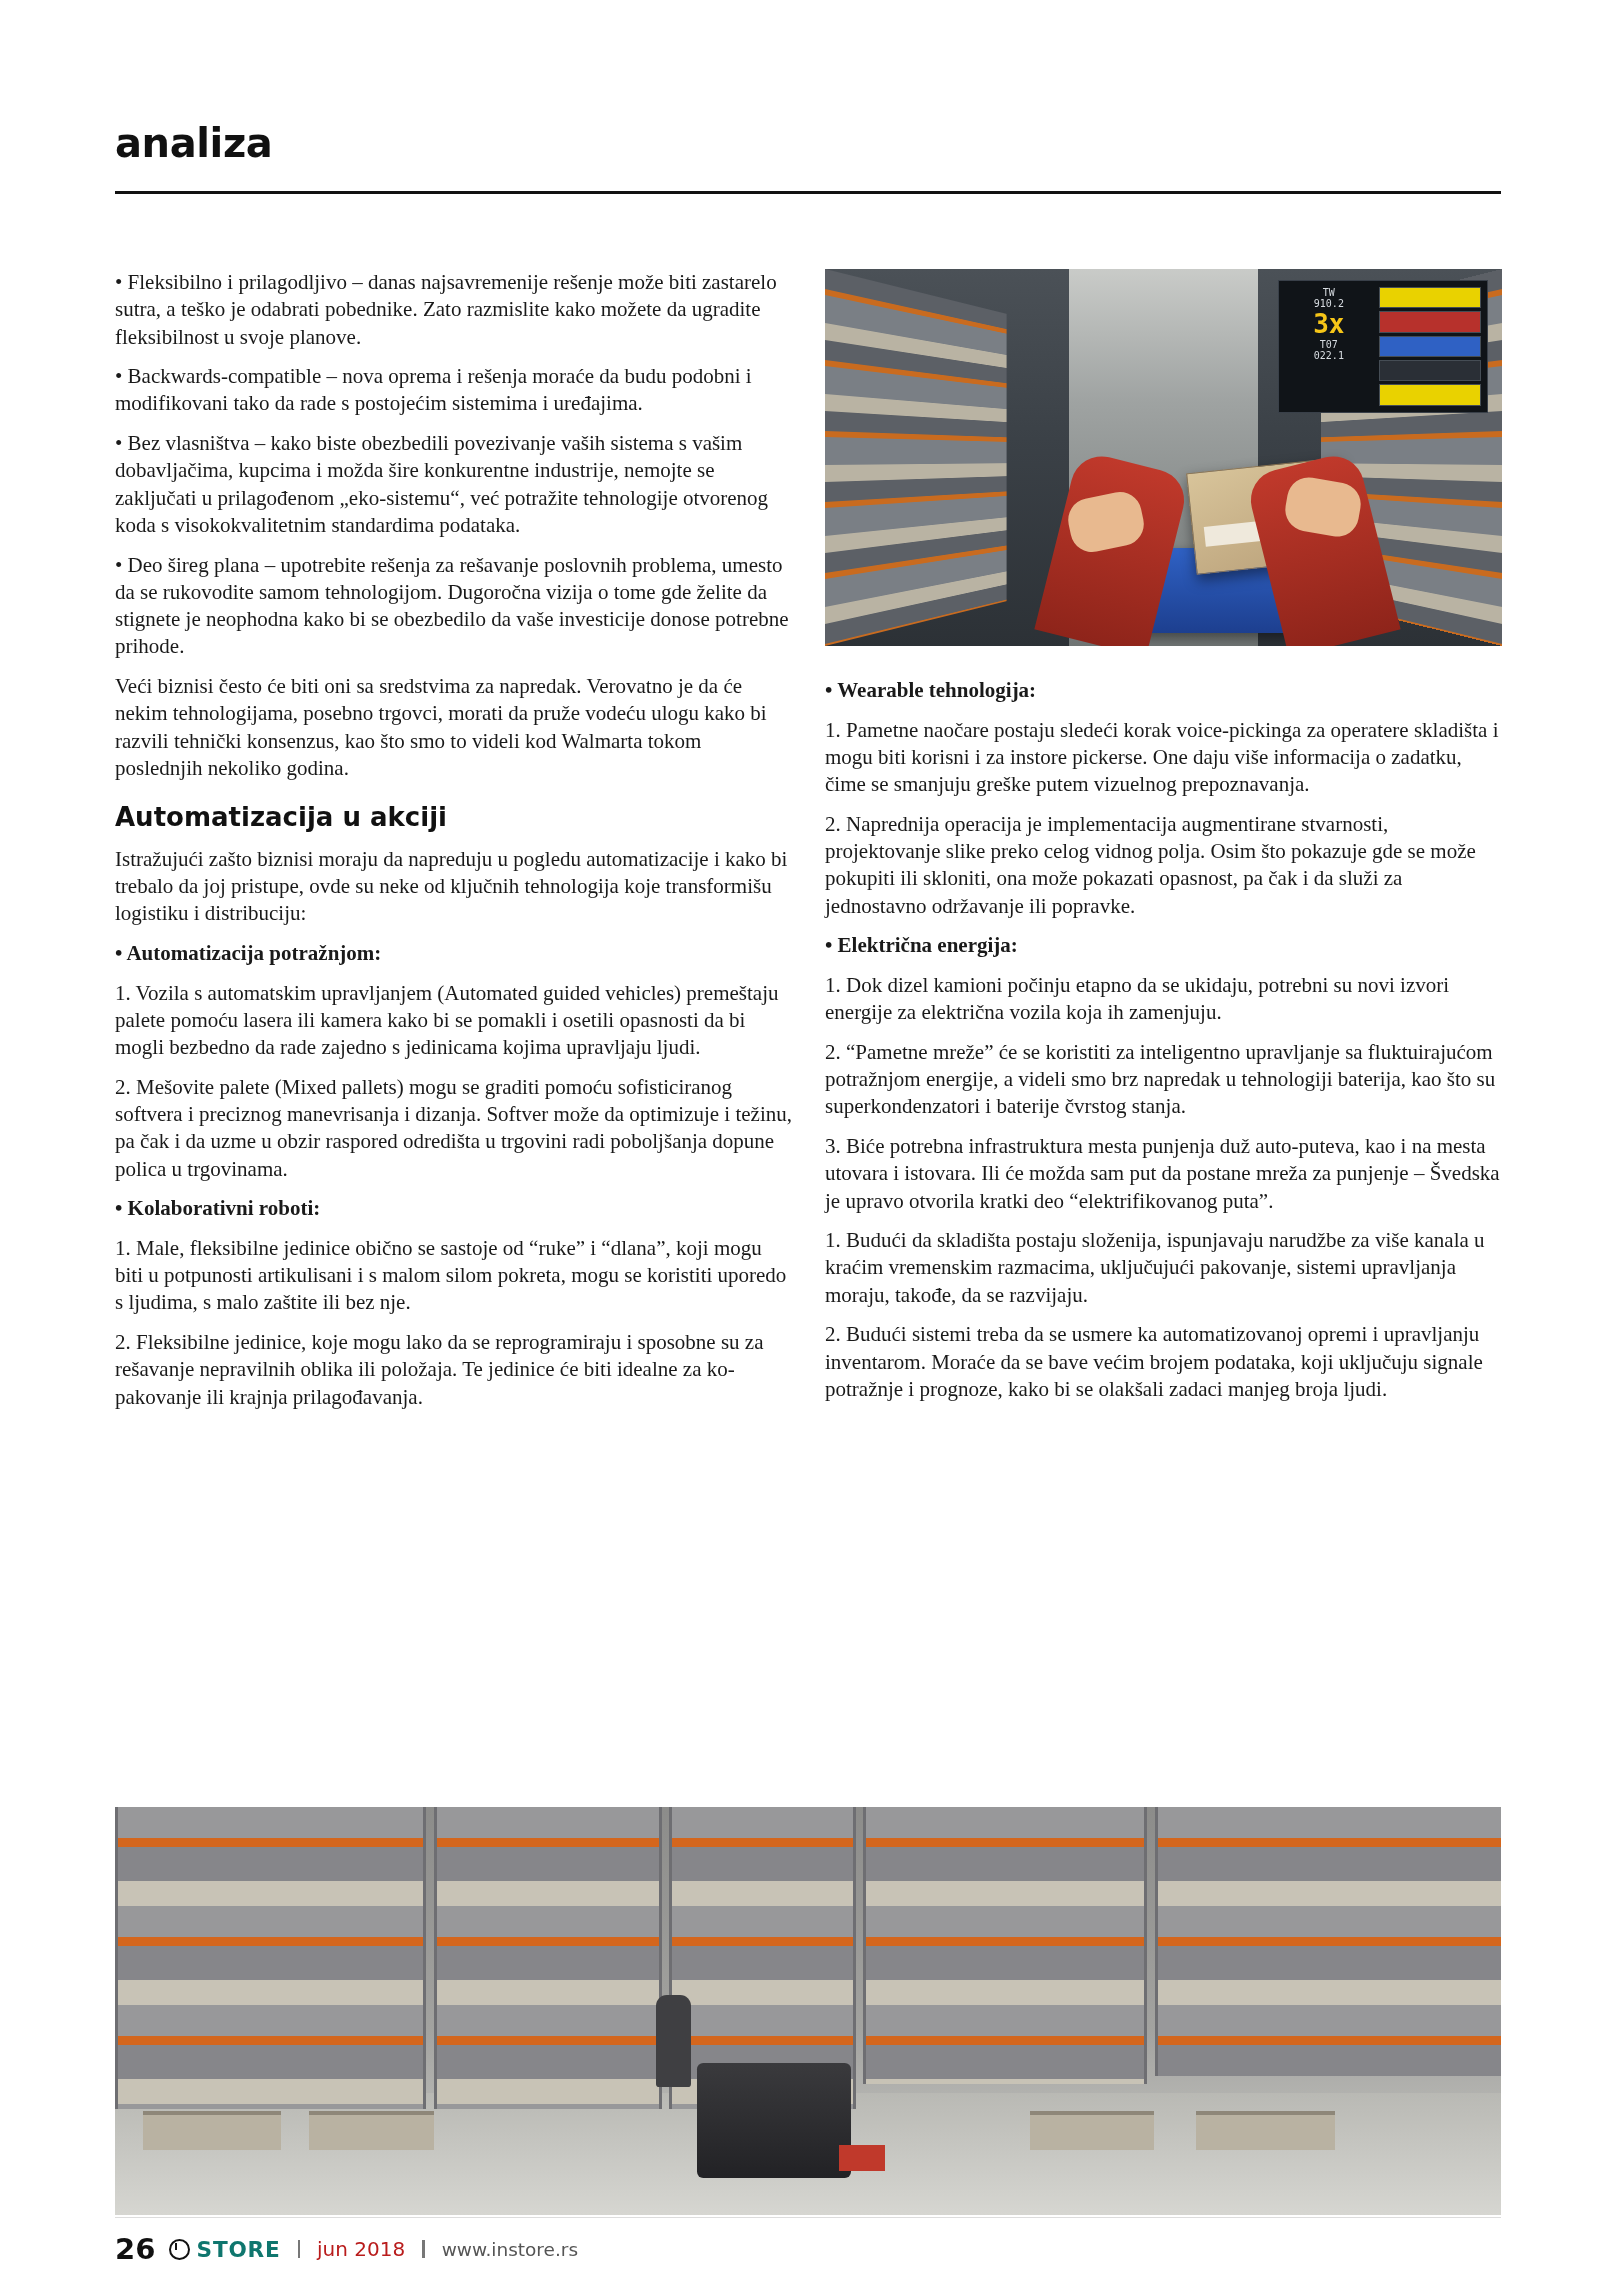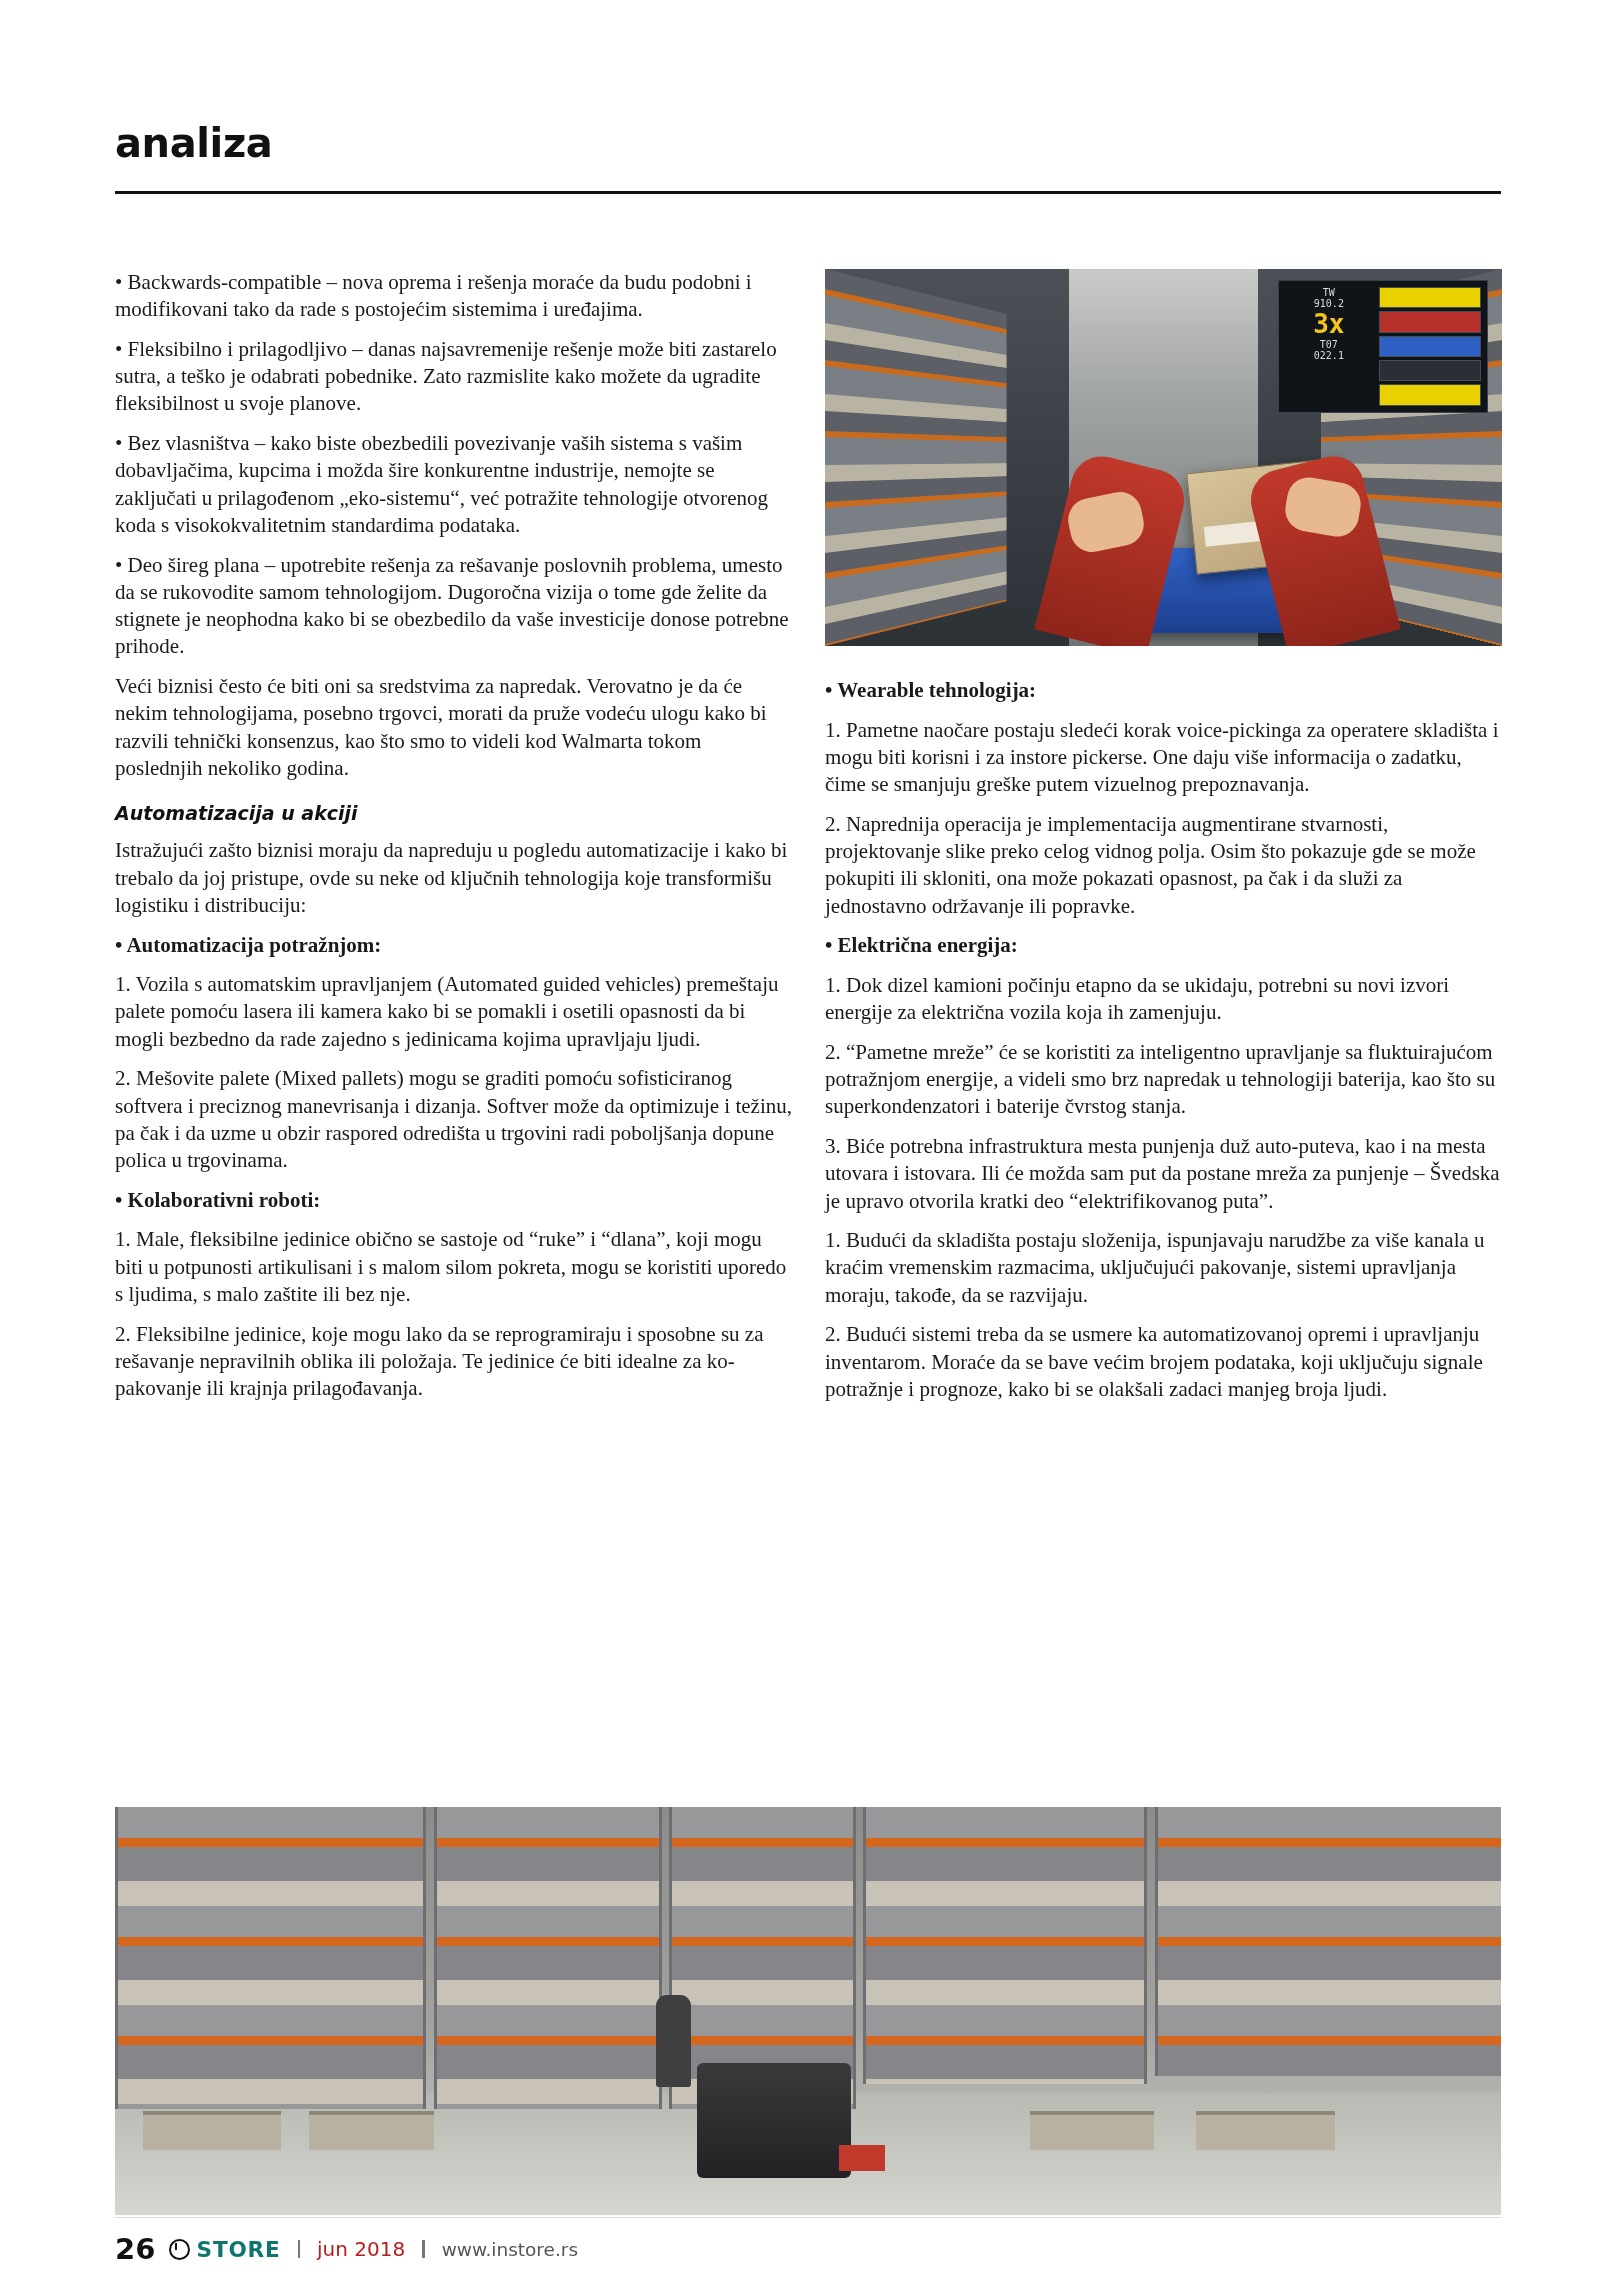--- a/index.html
+++ b/index.html
@@ -64,25 +64,24 @@
     margin: 0 0 12.3px 0;
     text-indent: 0;
   }
   .p-indent { text-indent: 26px; }
   .p-bullet { text-indent: 26px; }
   .p-num { text-indent: 26px; }
 
   .subhead {
     font-family: "DejaVu Sans", sans-serif;
     font-weight: bold;
-    font-size: 19px;
+    font-size: 26px;
     margin: 20px 0 12.3px 0;
     color: #111;
     line-height: 1.2;
-    font-style: italic;
   }
   .bullet-head {
     text-indent: 26px;
     font-weight: bold;
     margin: 0 0 12.3px 0;
   }
 
   
   .img-top-right {
     position: absolute;
@@ -261,22 +260,22 @@
 <body>
 
 <div class="page">
 
   <div class="header">
     <div class="header-title">analiza</div>
   </div>
   <div class="header-rule"></div>
 
   <div class="col col-left">
+    <p class="p-bullet">• Fleksibilno i prilagodljivo – danas najsavremenije rešenje može biti zastarelo sutra, a teško je odabrati pobednike. Zato razmislite kako možete da ugradite fleksibilnost u svoje planove.</p>
     <p class="p-bullet">• Backwards-compatible – nova oprema i rešenja moraće da budu podobni i modifikovani tako da rade s postojećim sistemima i uređajima.</p>
-    <p class="p-bullet">• Fleksibilno i prilagodljivo – danas najsavremenije rešenje može biti zastarelo sutra, a teško je odabrati pobednike. Zato razmislite kako možete da ugradite fleksibilnost u svoje planove.</p>
     <p class="p-bullet">• Bez vlasništva – kako biste obezbedili povezivanje vaših sistema s vašim dobavljačima, kupcima i možda šire konkurentne industrije, nemojte se zaključati u prilagođenom „eko-sistemu“, već potražite tehnologije otvorenog koda s visokokvalitetnim standardima podataka.</p>
     <p class="p-bullet">• Deo šireg plana – upotrebite rešenja za rešavanje poslovnih problema, umesto da se rukovodite samom tehnologijom. Dugoročna vizija o tome gde želite da stignete je neophodna kako bi se obezbedilo da vaše investicije donose potrebne prihode.</p>
     <p class="p-indent">Veći biznisi često će biti oni sa sredstvima za napredak. Verovatno je da će nekim tehnologijama, posebno trgovci, morati da pruže vodeću ulogu kako bi razvili tehnički konsenzus, kao što smo to videli kod Walmarta tokom poslednjih nekoliko godina.</p>
 
     <div class="subhead">Automatizacija u akciji</div>
 
     <p class="p-indent">Istražujući zašto biznisi moraju da napreduju u pogledu automatizacije i kako bi trebalo da joj pristupe, ovde su neke od ključnih tehnologija koje transformišu logistiku i distribuciju:</p>
 
     <p class="bullet-head">• Automatizacija potražnjom:</p>
     <p class="p-indent">1. Vozila s automatskim upravljanjem (Automated guided vehicles) premeštaju palete pomoću lasera ili kamera kako bi se pomakli i osetili opasnosti da bi mogli bezbedno da rade zajedno s jedinicama kojima upravljaju ljudi.</p>

